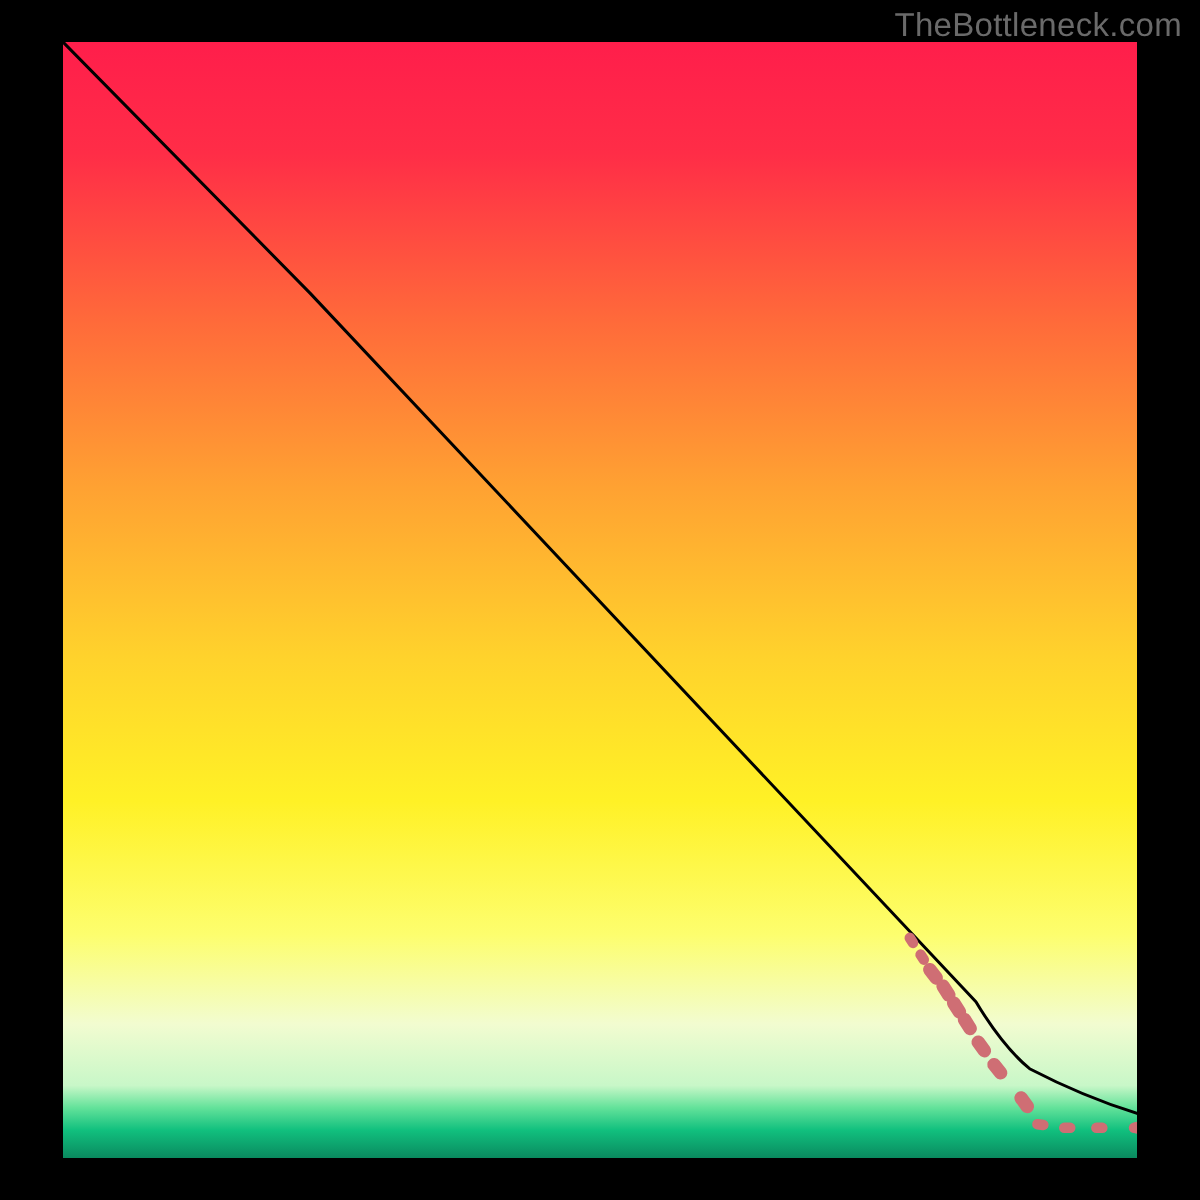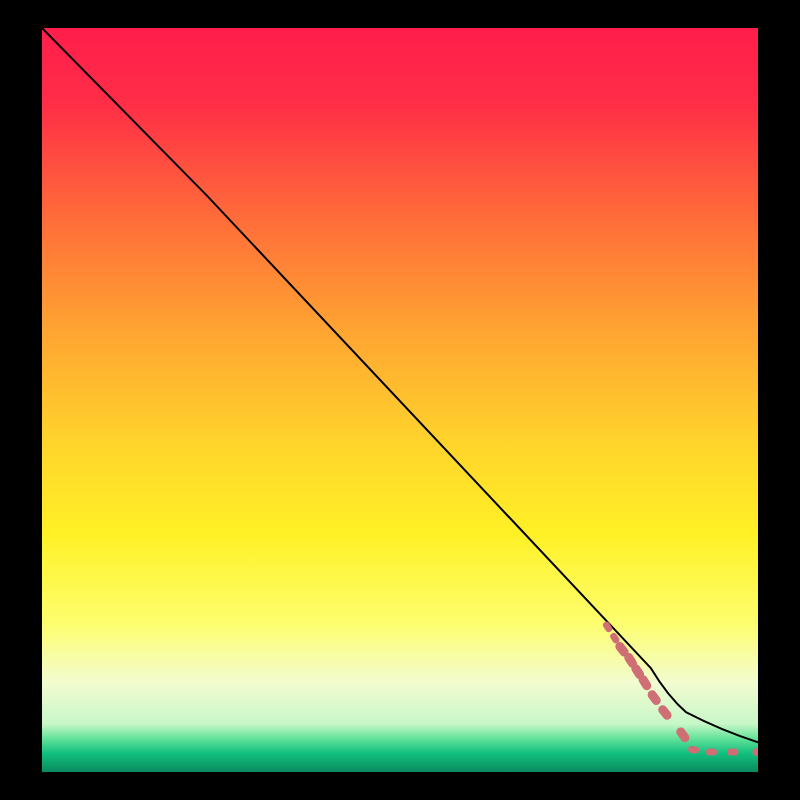--- a/index.html
+++ b/index.html
@@ -28,20 +28,21 @@
     user-select: none;
   }
   svg {
     display: block;
   }
 </style>
 </head>
 <body>
 
 <div class="wrap">
+  <div class="watermark">TheBottleneck.com</div>
 
   <svg id="chart-svg" width="800" height="800" viewBox="0 0 800 800">
     <defs>
       <clipPath id="plotClip">
         <rect x="42" y="28" width="716" height="744"></rect>
       </clipPath>
       <linearGradient id="bgGrad" x1="0" y1="0" x2="0" y2="1">
           <stop offset="0.00%" stop-color="#ff1e4b"></stop>
           <stop offset="10.00%" stop-color="#ff2d47"></stop>
           <stop offset="25.00%" stop-color="#ff6a3a"></stop>

